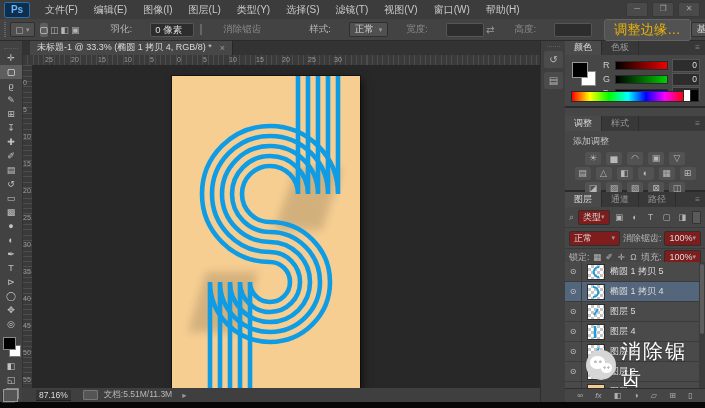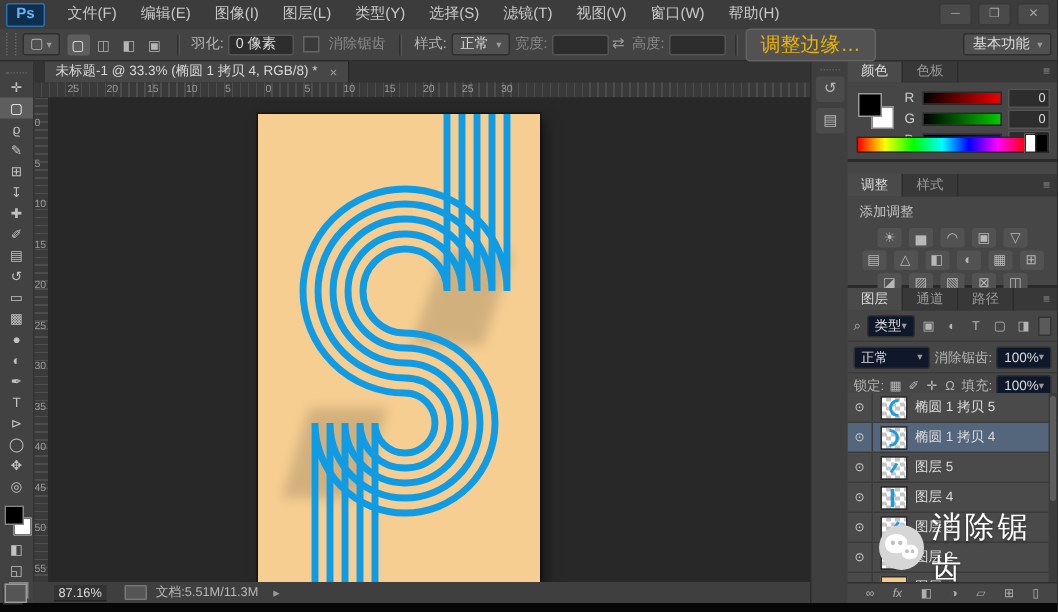--- a/index.html
+++ b/index.html
@@ -17,21 +17,21 @@
            font-size:8px;line-height:12px;text-align:center;border-radius:2px}
   
   .optionsbar{position:absolute;left:0;top:19px;width:705px;height:21px;background:#434343;
               border-bottom:1px solid #2b2b2b;display:flex;align-items:center;font-size:9.5px;
               color:#b5b5b5;z-index:10}
   .ob-grip{width:5px;height:15px;margin:0 4px;border-left:1px dotted #666;border-right:1px dotted #666}
   .ob-tool{display:flex;align-items:center;gap:2px;padding:1px 4px;background:#505050;
            border:1px solid #2f2f2f;border-radius:2px;margin-right:4px}
   .caret{font-size:7px;color:#999}
   .ob-sep{width:1px;height:14px;background:#2f2f2f;margin:0 6px;box-shadow:1px 0 0 #565656}
-  .ob-label{margin:0 3px;white-space:nowrap}
+  .ob-label{margin:0 18px;white-space:nowrap}
   .ob-label.dim{color:#8a8a8a}
   .ob-field{background:#2d2d2d;border:1px solid #555;border-radius:2px;height:12px;line-height:12px;
             padding:0 4px;color:#ddd;min-width:34px;white-space:nowrap}
   .ob-field.empty{min-width:28px}
   .ob-select{display:flex;align-items:center;gap:5px;background:#505050;border:1px solid #2f2f2f;
              border-radius:2px;height:13px;padding:0 5px;color:#ddd;white-space:nowrap}
   .ob-check{width:9px;height:9px;border:1px solid #666;background:#3a3a3a;margin:0 3px 0 6px}
   .ob-btn{background:#525252;border:1px solid #636363;border-radius:3px;padding:1px 9px;color:#eab308;
           white-space:nowrap}
   .mode-icon{width:15px;height:14px;text-align:center;line-height:14px;color:#b5b5b5;font-size:9px;
@@ -113,21 +113,21 @@
   .spec-black{position:absolute;right:6px;bottom:4px;width:7px;height:11px;background:#000;
               border:1px solid #2a2a2a}
   
   .adj-title{font-size:9px;color:#c5c5c5;padding:4px 0 2px 8px}
   .adj-row{display:flex;gap:5px;justify-content:center;margin:2px 0}
   .adj-icon{width:16px;height:13px;background:#525252;border-radius:2px;color:#b8b8b8;font-size:9px;
             text-align:center;line-height:13px}
   
   .lp-row{display:flex;align-items:center;height:20px;padding:0 4px;gap:3px;font-size:9px;
           border-bottom:1px solid #3a3a3a}
-  .lp-select{display:flex;align-items:center;gap:0;background:#0f172a;border:1px solid #2f2f2f;
+  .lp-select{display:flex;align-items:center;gap:0;background:#7f1d1d;border:1px solid #2f2f2f;
              border-radius:2px;height:13px;padding:0 4px;color:#ddd;white-space:nowrap}
   .lp-label{color:#b5b5b5;white-space:nowrap}
   .lp-mini{width:14px;height:12px;text-align:center;line-height:12px;color:#b5b5b5;font-size:8.5px}
   .search-glyph{color:#aaa;font-size:9px;margin-right:1px}
   .filter-toggle{margin-left:auto;width:8px;height:11px;background:#5a5a5a;border:1px solid #333;
                  border-radius:1px}
   .layer-list{position:absolute;left:0;right:0;top:70px;bottom:13px;background:#454545;overflow:hidden}
   .layer-row{height:19px;display:flex;align-items:center;background:#4a4a4a;
              border-bottom:1px solid #3b3b3b}
   .layer-row.selected{background:var(--selected-layer-bg,#54667c)}

